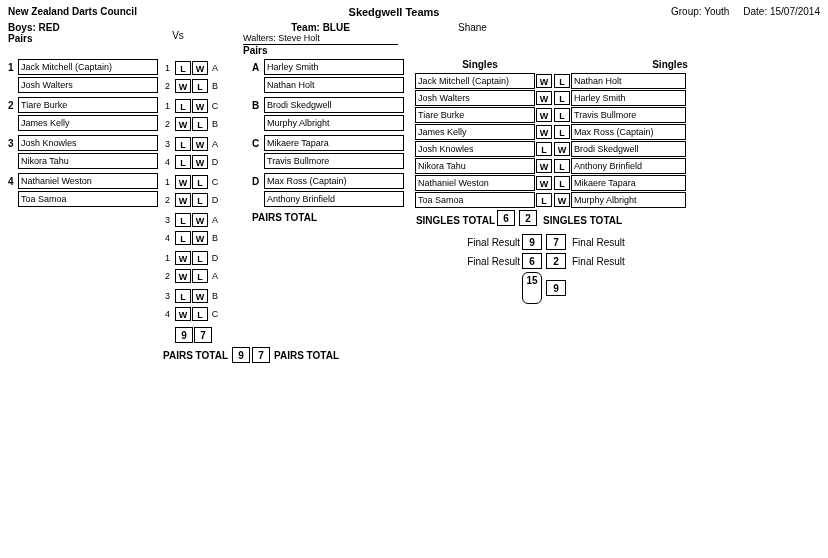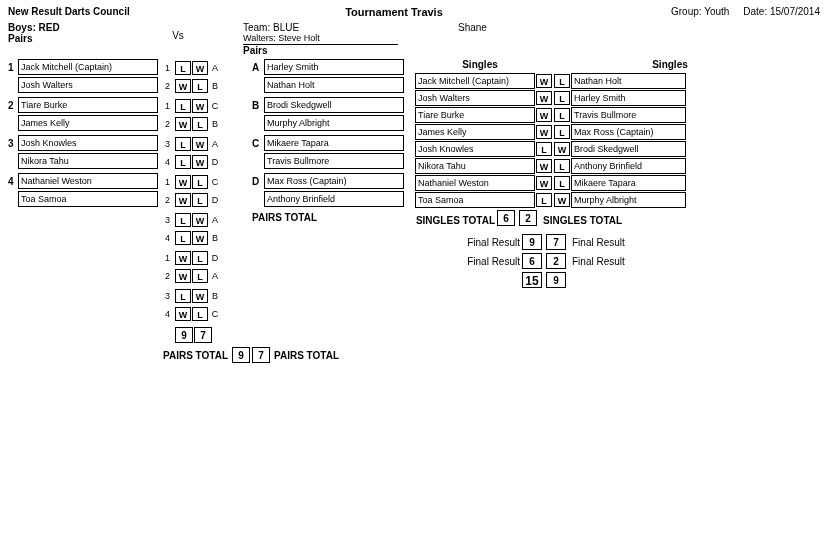--- a/index.html
+++ b/index.html
@@ -39,37 +39,37 @@
       font-size: 9px;
       font-weight: bold;
     }
   </style>
 </head>
 <body>
 
 <div class="page">
 
   <div class="top-header">
-    <div style="font-weight:bold;font-size:10px;min-width:160px;">New Result Darts Council</div>
-    <div style="font-weight:bold;font-size:11px;text-align:center;min-width:160px;">Tournament Travis</div>
+    <div style="font-weight:bold;font-size:10px;min-width:160px;">New Zealand Darts Council</div>
+    <div style="font-weight:bold;font-size:11px;text-align:center;min-width:160px;">Skedgwell Teams</div>
     <div style="text-align:right;min-width:200px;">
       <div style="font-size:10px;display:inline;">Group: Youth</div>
       <span>&nbsp;&nbsp;&nbsp;</span>
       <div style="font-size:10px;display:inline;">Date: 15/07/2014</div>
     </div>
   </div>
 
   <div style="display:flex;align-items:flex-start;margin-bottom:3px;">
     <div style="min-width:155px;">
       <div style="font-weight:bold;font-size:10px;">Boys: RED</div>
       <div style="font-weight:bold;font-size:10px;">Pairs</div>
     </div>
     <div style="min-width:30px;text-align:center;padding-top:8px;font-size:10px;">Vs</div>
     <div style="min-width:155px;margin-left:50px;">
-      <div style="font-weight:normal;font-size:10px;">Team: BLUE</div>
+      <div style="font-weight:bold;font-size:10px;text-align:center;">Team: BLUE</div>
       <div style="font-size:9px;border-bottom:1px solid #000;padding-bottom:1px;">Walters: Steve Holt</div>
       <div style="font-weight:bold;font-size:10px;">Pairs</div>
     </div>
     <div style="min-width:160px;margin-left:60px;">
       <div style="font-size:10px;">Shane</div>
     </div>
   </div>
 
   <div style="display:flex;align-items:flex-start;">
 
@@ -359,21 +359,21 @@
       </div>
       <div style="display:flex;align-items:center;margin-bottom:3px;padding-left:30px;">
         <span style="font-size:10px;min-width:75px;text-align:right;">Final Result</span>
         <div class="score-box" style="width:20px;height:16px;line-height:16px;font-size:10px;margin:0 2px;">6</div>
         <div class="score-box" style="width:20px;height:16px;line-height:16px;font-size:10px;margin:0 2px;">2</div>
         <span style="font-size:10px;margin-left:4px;">Final Result</span>
       </div>
 
       <div style="display:flex;align-items:center;padding-left:30px;margin-top:2px;">
         <span style="min-width:75px;"></span>
-        <div class="score-box" style="width:20px;height:16px;line-height:16px;font-size:12px;margin:0 2px;">15</div>
+        <div class="score-box" style="width:20px;height:32px;line-height:16px;font-size:10px;margin:0 2px;border-radius:6px;">15</div>
         <div class="score-box" style="width:20px;height:16px;line-height:16px;font-size:10px;margin:0 2px;">9</div>
       </div>
     </div>
 
   </div>
 
   <div style="display:flex;align-items:center;margin-top:4px;padding-left:155px;">
     <span style="font-size:10px;font-weight:bold;margin-right:4px;">PAIRS TOTAL</span>
     <div class="score-box" style="width:18px;height:16px;line-height:16px;font-size:10px;">9</div>
     <div class="score-box" style="width:18px;height:16px;line-height:16px;font-size:10px;margin-left:2px;">7</div>

